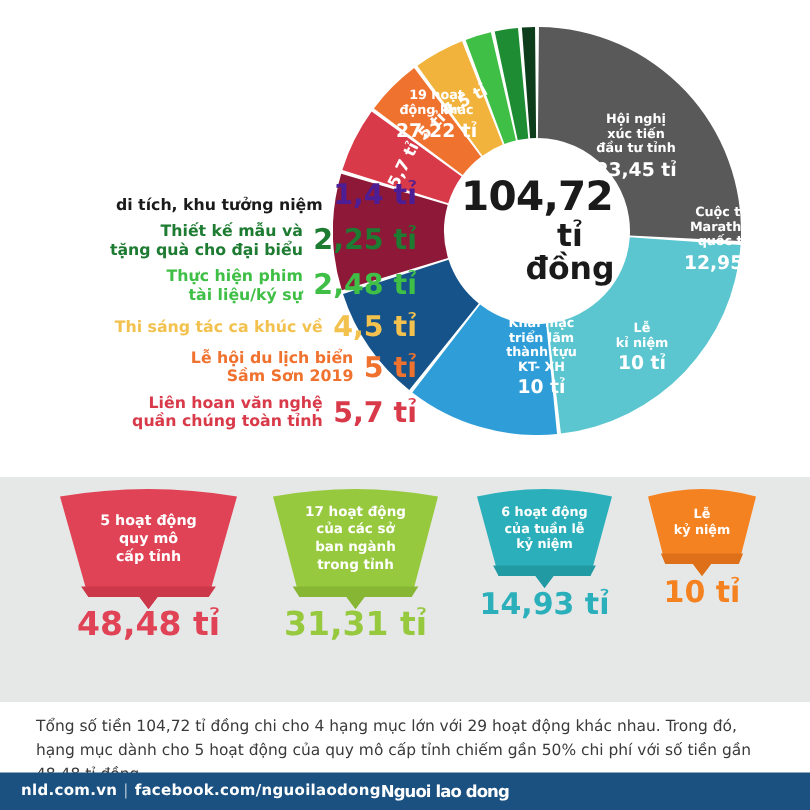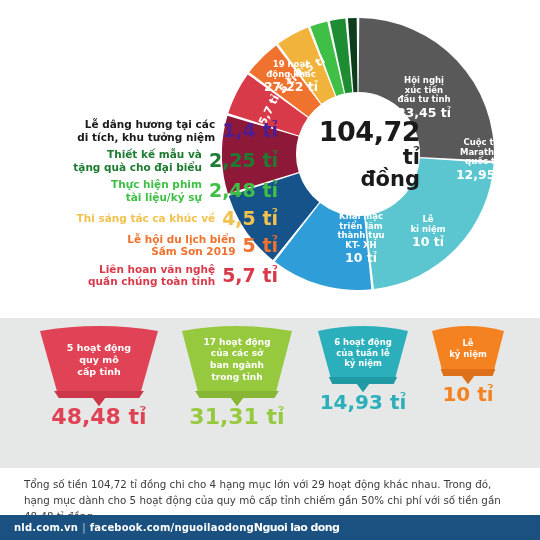--- a/index.html
+++ b/index.html
@@ -10,21 +10,21 @@
     position:relative;
   }
   .stage{position:absolute;inset:0;}
 
   
   .chart-area{position:absolute;left:0;top:0;width:540px;height:312px;background:#ffffff;}
   .donut-wrap{position:absolute;left:222px;top:18px;width:272px;height:272px;}
   .donut-svg{display:block;width:272px;height:272px;}
   .center-num{
     position:absolute;left:296px;top:118px;width:124px;
-    text-align:right;color:#1a1a1a;line-height:1.05;
+    text-align:center;color:#1a1a1a;line-height:1.05;
   }
   .center-num .big{font-size:27px;font-weight:bold;letter-spacing:-0.5px;display:block;}
   .center-num .sub{font-size:21px;font-weight:bold;display:block;padding-left:44px;}
 
   
   .slice-lbl{position:absolute;color:#fff;text-align:center;line-height:1.12;pointer-events:none;}
   .slice-lbl .t{font-size:8.5px;font-weight:bold;display:block;}
   .slice-lbl .v{font-size:12.5px;font-weight:bold;display:block;margin-top:1px;}
 
   .lbl-gray{left:246px;top:60px;width:90px;}
@@ -133,21 +133,21 @@
       <span class="v">10 tỉ</span>
     </div>
 
     <div class="rot-lbl" id="rot5" style="left: 269.486px; top: 109.657px; transform: translate(-50%, -50%) rotate(296.61deg);">5,7 tỉ</div>
     <div class="rot-lbl" id="rot6" style="left: 287.949px; top: 84.0436px; transform: translate(-50%, -50%) rotate(314.961deg);">5 tỉ</div>
     <div class="rot-lbl" id="rot7" style="left: 310.39px; top: 67.2px; transform: translate(-50%, -50%) rotate(331.255deg);">4,5 tỉ</div>
 
     <div class="callouts">
       <div class="crow">
         <div class="ctext" style="color: rgb(26, 26, 26);">
-          <span>Lễ dâng hương tại các</span><br>
+          <br>
           <span>di tích, khu tưởng niệm</span>
         </div>
         <div class="cval" style="color: #4c1d95;">1,4 tỉ</div>
       </div>
       <div class="crow">
         <div class="ctext" style="color: rgb(30, 123, 50);">
           <span>Thiết kế mẫu và</span><br>
           <span>tặng quà cho đại biểu</span>
         </div>
         <div class="cval" style="color: rgb(30, 123, 50);">2,25 tỉ</div>

